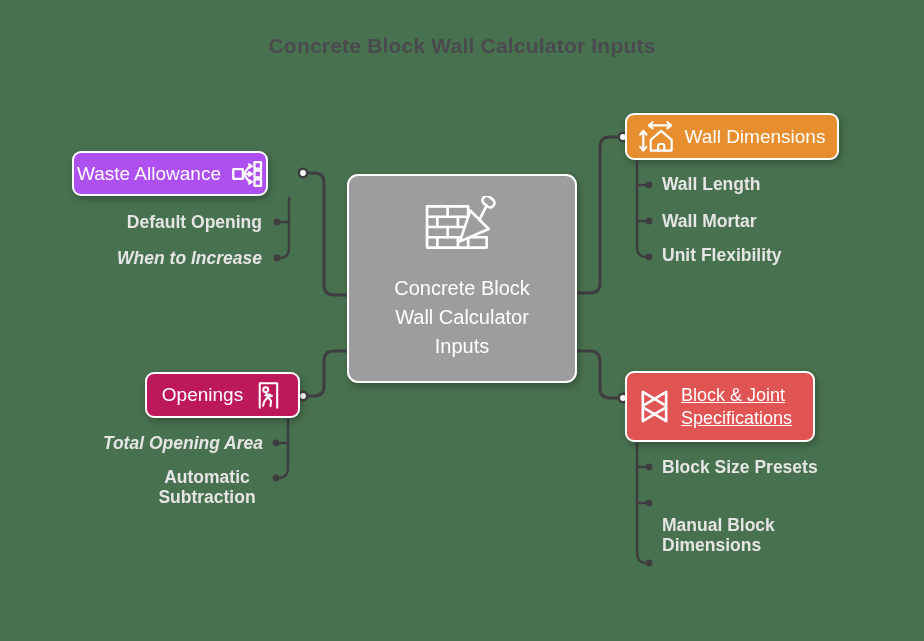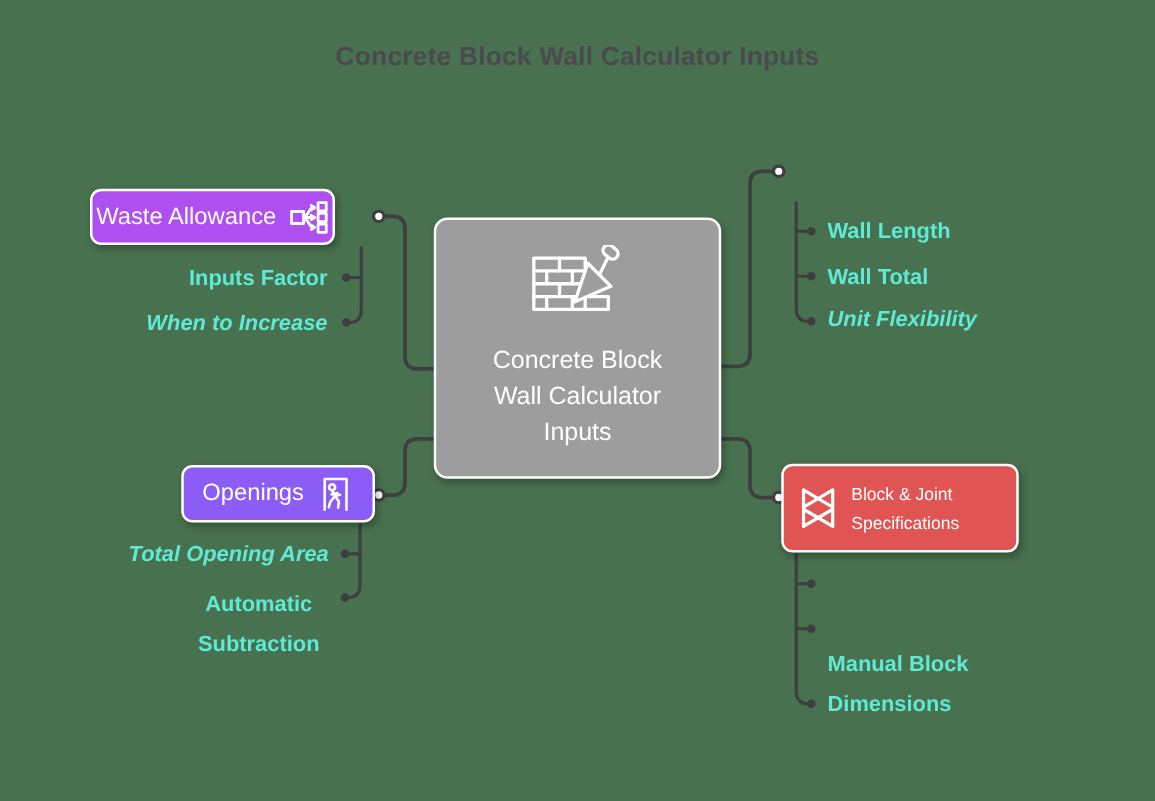--- a/index.html
+++ b/index.html
@@ -10,34 +10,34 @@
          font-size:21px;font-weight:bold;color:#4a4a4e;letter-spacing:.2px;}
   .node{position:absolute;box-sizing:border-box;border:2.5px solid #ffffff;border-radius:9px;
         color:#ffffff;display:flex;align-items:center;justify-content:center;
         box-shadow:2px 3px 6px rgba(0,0,0,.28);}
   .node .lbl{font-size:19px;font-weight:400;white-space:nowrap;}
   .node .icon{display:flex;align-items:center;justify-content:center;flex:0 0 auto;}
   #node-waste{left:72px;top:151px;width:196px;height:45px;gap:10px;}
   #node-openings{left:145px;top:372px;width:155px;height:46px;gap:9px;}
   #node-walldim{left:625px;top:113px;width:214px;height:47px;gap:9px;}
   #node-blockjoint{left:625px;top:371px;width:190px;height:71px;gap:9px;}
-  #node-blockjoint .lbl{font-size:14px;line-height:23px;white-space:normal;width:122px;text-align:left;}
+  #node-blockjoint .lbl{font-size:18px;line-height:23px;white-space:normal;width:122px;text-align:left;text-decoration:underline;}
   #node-center{left:347px;top:174px;width:230px;height:209px;border-radius:11px;
                flex-direction:column;justify-content:flex-start;padding-top:20px;gap:16px;}
   #node-center .lbl{font-size:20px;line-height:29px;white-space:normal;width:170px;text-align:center;}
-  .sub{position:absolute;font-size:17.5px;font-weight:bold;color:#5eead4;line-height:22px;white-space:nowrap;}
-  .sub.two{line-height:32px;white-space:normal;}
+  .sub{position:absolute;font-size:17.5px;font-weight:bold;color:#e5e5e5;line-height:22px;white-space:nowrap;}
+  .sub.two{line-height:20px;white-space:normal;}
   .sub.rt{text-align:right;}
   #sub-default{right:662px;top:211px;}
   #sub-increase{right:662px;top:247px;font-style:italic;}
   #sub-openarea{right:661px;top:432px;font-style:italic;}
   #sub-autosub{right:661px;top:467px;width:112px;text-align:center;}
   #sub-walllength{left:662px;top:173px;}
   #sub-wallheight{left:662px;top:210px;}
-  #sub-unitflex{left:662px;top:244px;font-style:italic;}
+  #sub-unitflex{left:662px;top:244px;}
   #sub-presets{left:662px;top:456px;}
   #sub-manual{left:662px;top:491px;width:145px;margin-top:24px;}
   #sub-mortar{left:662px;top:551px;width:125px;}
   svg{display:block;}
 </style>
 </head>
 <body>
 
 <div id="canvas" style="background-color: rgb(72, 113, 79);">
 
@@ -108,22 +108,37 @@
         <path d="M13.5,4.8 L15.6,6.1 L13.5,7.4" fill="#ffffff"></path>
         <path d="M13.5,10.7 L15.6,12 L13.5,13.3" fill="#ffffff"></path>
         <path d="M13.5,16.6 L15.6,17.9 L13.5,19.2" fill="#ffffff"></path>
         <rect x="17.6" y="3.1" width="4.9" height="4.9"></rect>
         <rect x="17.6" y="9.55" width="4.9" height="4.9"></rect>
         <rect x="17.6" y="16" width="4.9" height="4.9"></rect>
       </svg>
     </span>
   </div>
 
+  <div class="node" id="node-walldim" style="background-color: rgb(231, 142, 46);">
+    <span class="icon">
+      <svg width="37" height="32" viewBox="0 0 30 26" fill="none" stroke="#ffffff" stroke-width="1.8" stroke-linejoin="round" stroke-linecap="round">
+        <path d="M8.5,3.5 H25.5"></path>
+        <path d="M11,1 L8,3.5 L11,6"></path>
+        <path d="M23,1 L26,3.5 L23,6"></path>
+        <path d="M3.5,8.5 V23.5"></path>
+        <path d="M1,11 L3.5,8 L6,11"></path>
+        <path d="M1,21 L3.5,24 L6,21"></path>
+        <path d="M9.5,15.3 L18,8 L26.5,15.3 V24 H9.5 Z"></path>
+        <path d="M15.5,24 V20.2 Q15.5,18.7 17,18.7 H19 Q20.5,18.7 20.5,20.2 V24"></path>
+      </svg>
+    </span>
+    <span class="lbl">Wall Dimensions</span>
+  </div>
 
-  <div class="node" id="node-openings" style="background-color: #8b5cf6; text-align: center;">
+  <div class="node" id="node-openings" style="background-color: #be185d; text-align: center;">
     <span class="lbl">Openings</span>
     <span class="icon">
       <svg width="31" height="31" viewBox="0 0 24 24" fill="none" stroke="#ffffff" stroke-width="1.6" stroke-linejoin="round" stroke-linecap="round">
         <path d="M6,21.5 V2.5 H19.5 V21.5"></path>
         <circle cx="10.6" cy="7.6" r="1.9"></circle>
         <path d="M10.8,9.8 L12.4,13 L15.5,12.2"></path>
         <path d="M10.3,12 L13.9,11.2"></path>
         <path d="M12.4,13 L9.4,16.8 L8.6,20"></path>
         <path d="M12.8,13.6 L14.8,16.4 L14.3,20.3"></path>
       </svg>
@@ -135,25 +150,26 @@
       <svg width="35" height="35" viewBox="0 0 24 24" fill="none" stroke="#ffffff" stroke-width="1.8" stroke-linejoin="round">
         <path d="M4,2 L12,6.75 L4,11.5 Z"></path>
         <path d="M20,2 L12,6.75 L20,11.5 Z"></path>
         <path d="M4,12.6 L12,17.3 L4,22 Z"></path>
         <path d="M20,12.6 L12,17.3 L20,22 Z"></path>
       </svg>
     </span>
     <span class="lbl">Block &amp; Joint Specifications</span>
   </div>
 
-  <div class="sub rt" id="sub-default">Inputs Factor</div>
+  <div class="sub rt" id="sub-default">Default Opening</div>
   <div class="sub rt" id="sub-increase">When to Increase</div>
 
   <div class="sub" id="sub-walllength">Wall Length</div>
-  <div class="sub" id="sub-wallheight">Wall Total</div>
+  <div class="sub" id="sub-wallheight">Wall Mortar</div>
   <div class="sub" id="sub-unitflex">Unit Flexibility</div>
 
   <div class="sub rt" id="sub-openarea">Total Opening Area</div>
   <div class="sub two" id="sub-autosub">Automatic Subtraction</div>
 
+  <div class="sub" id="sub-presets">Block Size Presets</div>
   <div class="sub two" id="sub-manual">Manual Block Dimensions</div>
 
 </div>
 
 </body></html>

